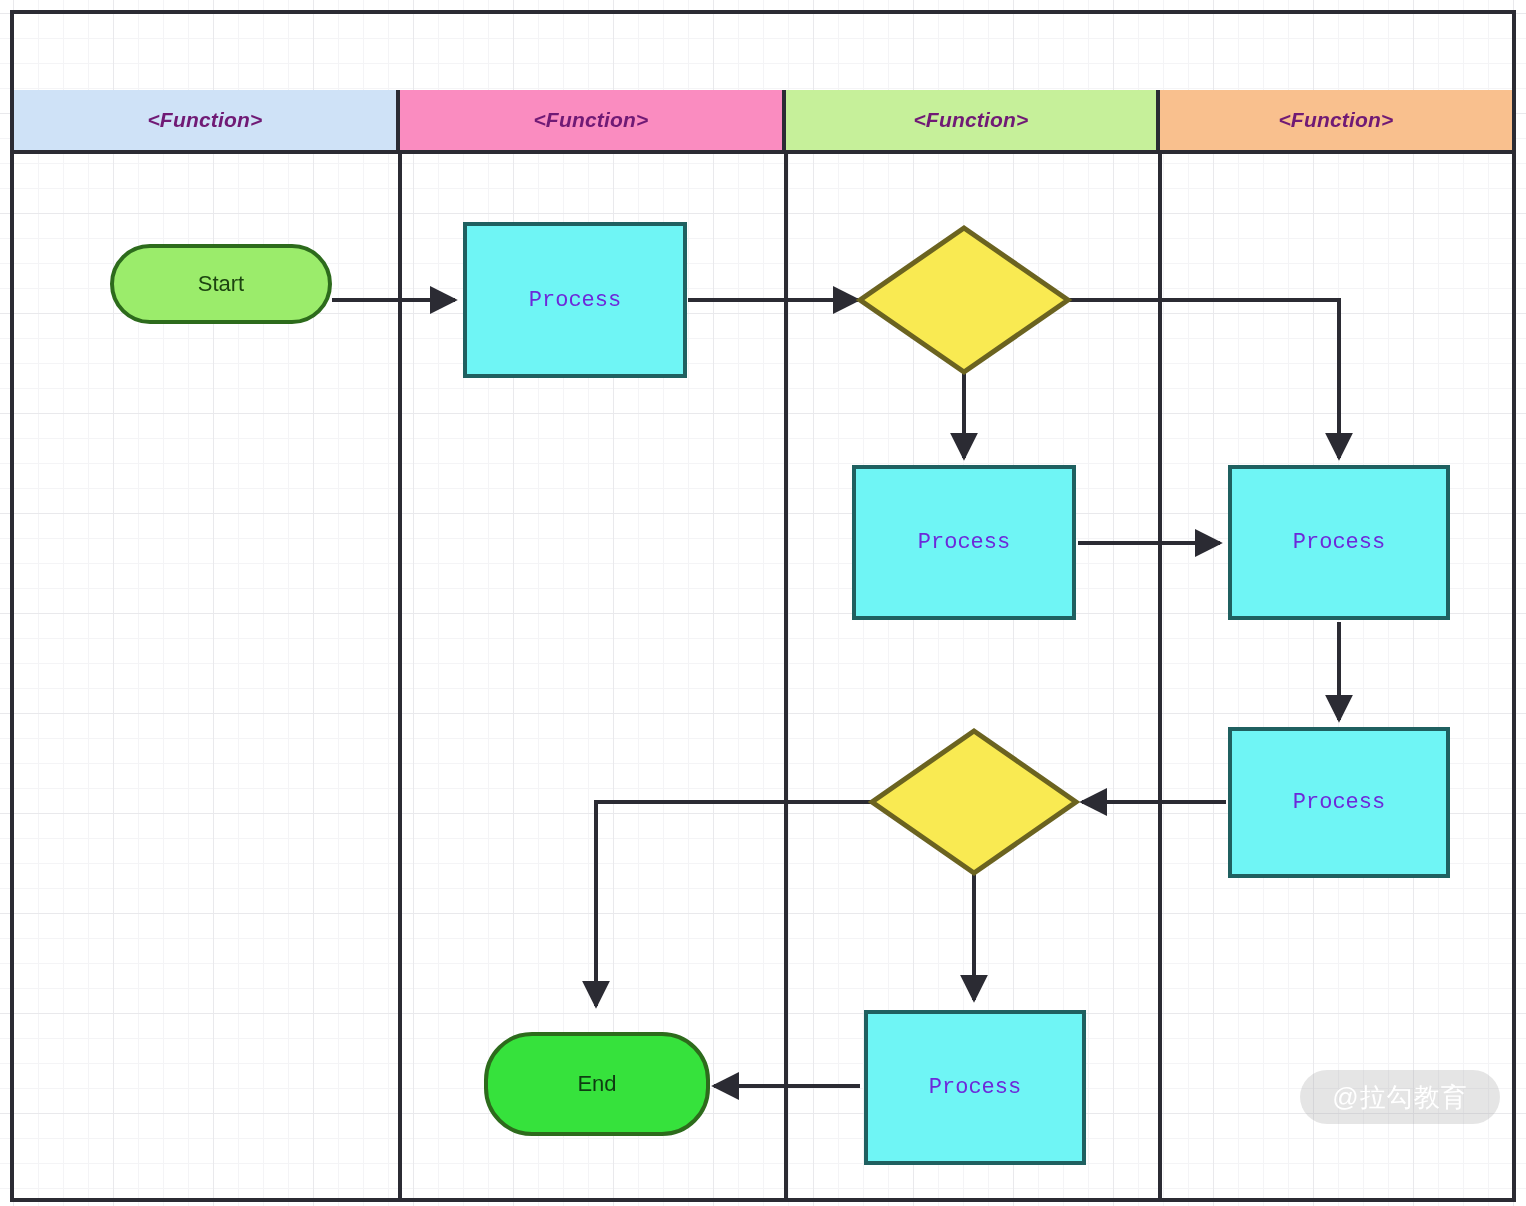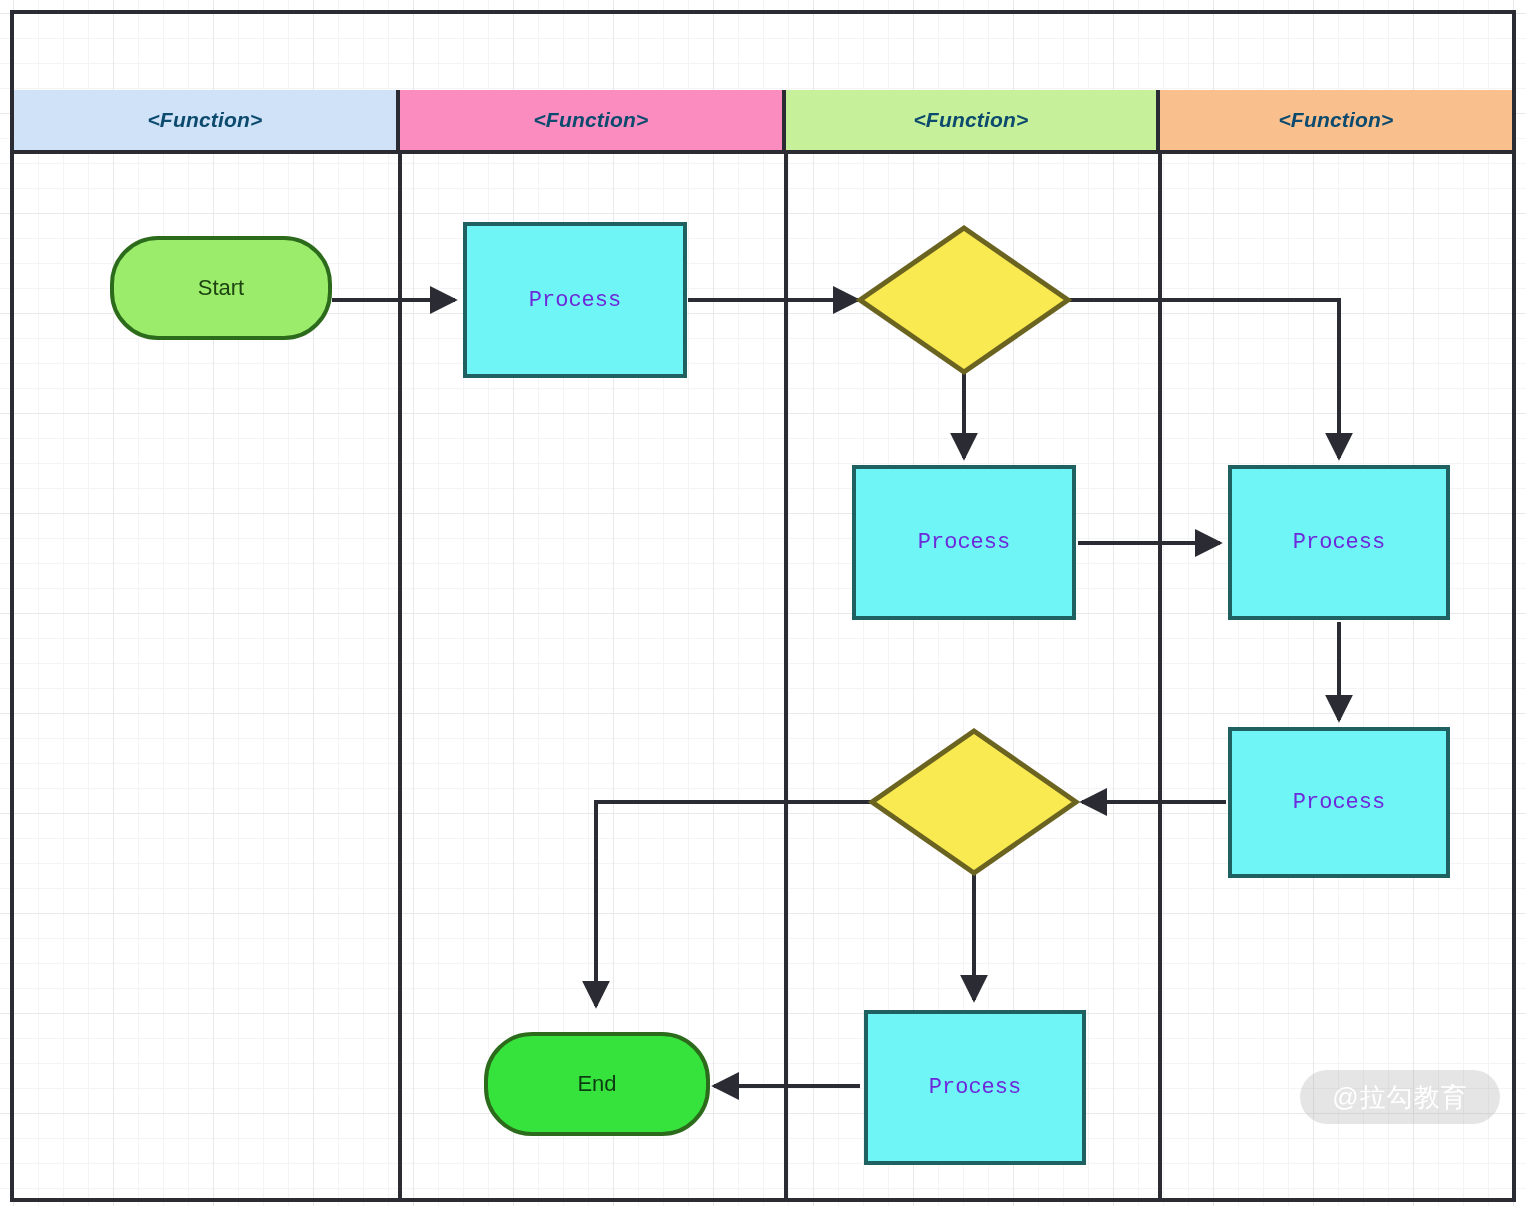--- a/index.html
+++ b/index.html
@@ -64,21 +64,21 @@
     border-right: 4px solid #2b2b33;
     border-bottom: 4px solid #2b2b33;
     display: flex;
     align-items: center;
     justify-content: center;
   }
   .lane-header .label {
     font-size: 21px;
     font-weight: bold;
     font-style: italic;
-    color: #0c4a6e;
+    color: #701a75;
     letter-spacing: 0.2px;
   }
 
   .lane-divider {
     position: absolute;
     top: 154px;
     width: 4px;
     background: #2b2b33;
     height: 1044px;
   }
@@ -177,21 +177,21 @@
       <path d="M 1068 300 L 1339 300 L 1339 458"></path>
       <path d="M 1078 543 L 1220 543"></path>
       <path d="M 1339 622 L 1339 720"></path>
       <path d="M 1226 802 L 1082 802"></path>
       <path d="M 872 802 L 596 802 L 596 1006"></path>
       <path d="M 974 874 L 974 1000"></path>
       <path d="M 860 1086 L 714 1086"></path>
     </g>
   </svg>
 
-  <div class="node terminator start" style="left:110px; top:236px; width:222px; height:104px;">
+  <div class="node terminator start" style="left:110px; top:244px; width:222px; height:80px;">
     <span>Start</span>
   </div>
 
   <div class="node process" style="left:463px; top:222px; width:224px; height:156px;">
     <span>Process</span>
   </div>
 
   <div class="node decision" style="left:964px; top:300px;">
     <svg width="216" height="152" viewBox="0 0 216 152" style="position:absolute; left:-108px; top:-76px;">
       <polygon points="108,4 212,76 108,148 4,76" fill="#f9ea52" stroke="#6b6320" stroke-width="5"></polygon>

